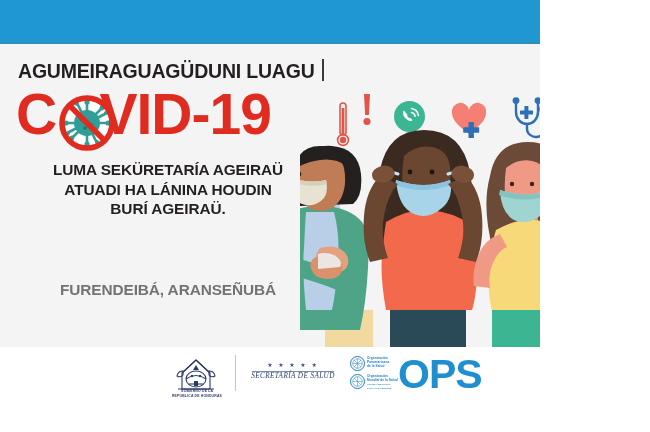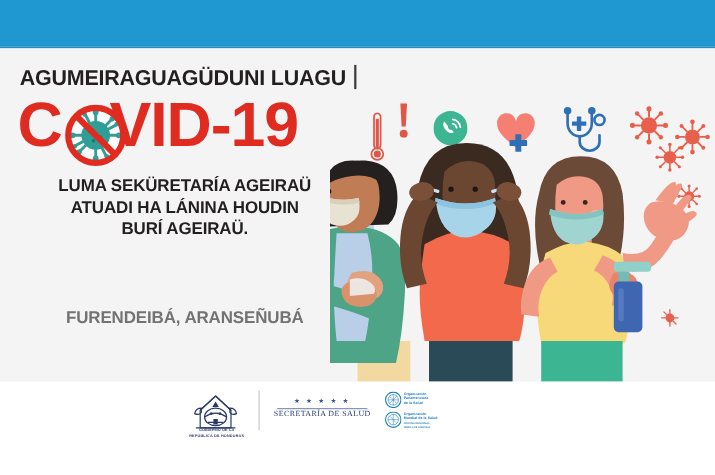--- a/index.html
+++ b/index.html
@@ -4,21 +4,21 @@
 <style>
   html,body{margin:0;padding:0;}
   body{
     width:650px;height:432px;
     background:#ffffff;
     font-family:"Liberation Sans", sans-serif;
     overflow:hidden;
   }
   .poster{
     position:relative;
-    width:650px;height:432px;
+    width:540px;height:432px;
     background:#ffffff;
     overflow:hidden;
   }
   
   .topbar{
     position:absolute;left:0;top:0;width:650px;height:42px;
     background:#1f98d2;
   }
   .topbar-edge{
     position:absolute;left:0;top:42px;width:650px;height:2px;
@@ -86,21 +86,21 @@
   .sec-stars{
     position:absolute;left:0;top:0;width:90px;text-align:center;
     font-size:6px;color:#3f5496;letter-spacing:2px;line-height:8px;
   }
   .sec-rule{
     position:absolute;left:4px;top:10px;width:82px;height:1px;background:#7b8ab5;
   }
   .sec-label{
     position:absolute;left:0;top:11px;width:90px;text-align:center;
     font-family:"Liberation Serif", serif;
-    font-size:7.2px;color:#2b3a6b;letter-spacing:0.4px;
+    font-size:7.2px;color:#2b3a6b;letter-spacing:0.4px;font-style:italic;
   }
   .logo-paho{position:absolute;left:350px;top:9px;width:48px;height:36px;}
   .paho-seal{position:absolute;left:0;width:15px;height:15px;}
   .paho-txt{
     position:absolute;font-size:3.2px;color:#1a7fc1;line-height:3.9px;
     font-weight:bold;letter-spacing:0.05px;
   }
   .ops-word{
     position:absolute;left:398px;top:5px;
     font-size:41px;font-weight:bold;color:#1f8fd0;letter-spacing:-1px;
@@ -480,15 +480,16 @@
         <circle cx="15" cy="15" r="9.5" fill="none" stroke="#1a7fc1" stroke-width="1.1"></circle>
         <path d="M15 5.5 v19 M5.5 15 h19 M9 9 q6 6 12 12" stroke="#1a7fc1" stroke-width="0.9" fill="none"></path>
       </svg>
       <div class="paho-txt" style="left:17px;top:19px;">
         <div>Organización</div>
         <div>Mundial de la Salud</div>
         <div style="font-size:2.4px;">OFICINA REGIONAL PARA LAS Américas</div>
       </div>
     </div>
 
+    <div class="ops-word">OPS</div>
   </div>
 
 </div>
 
 </body></html>

